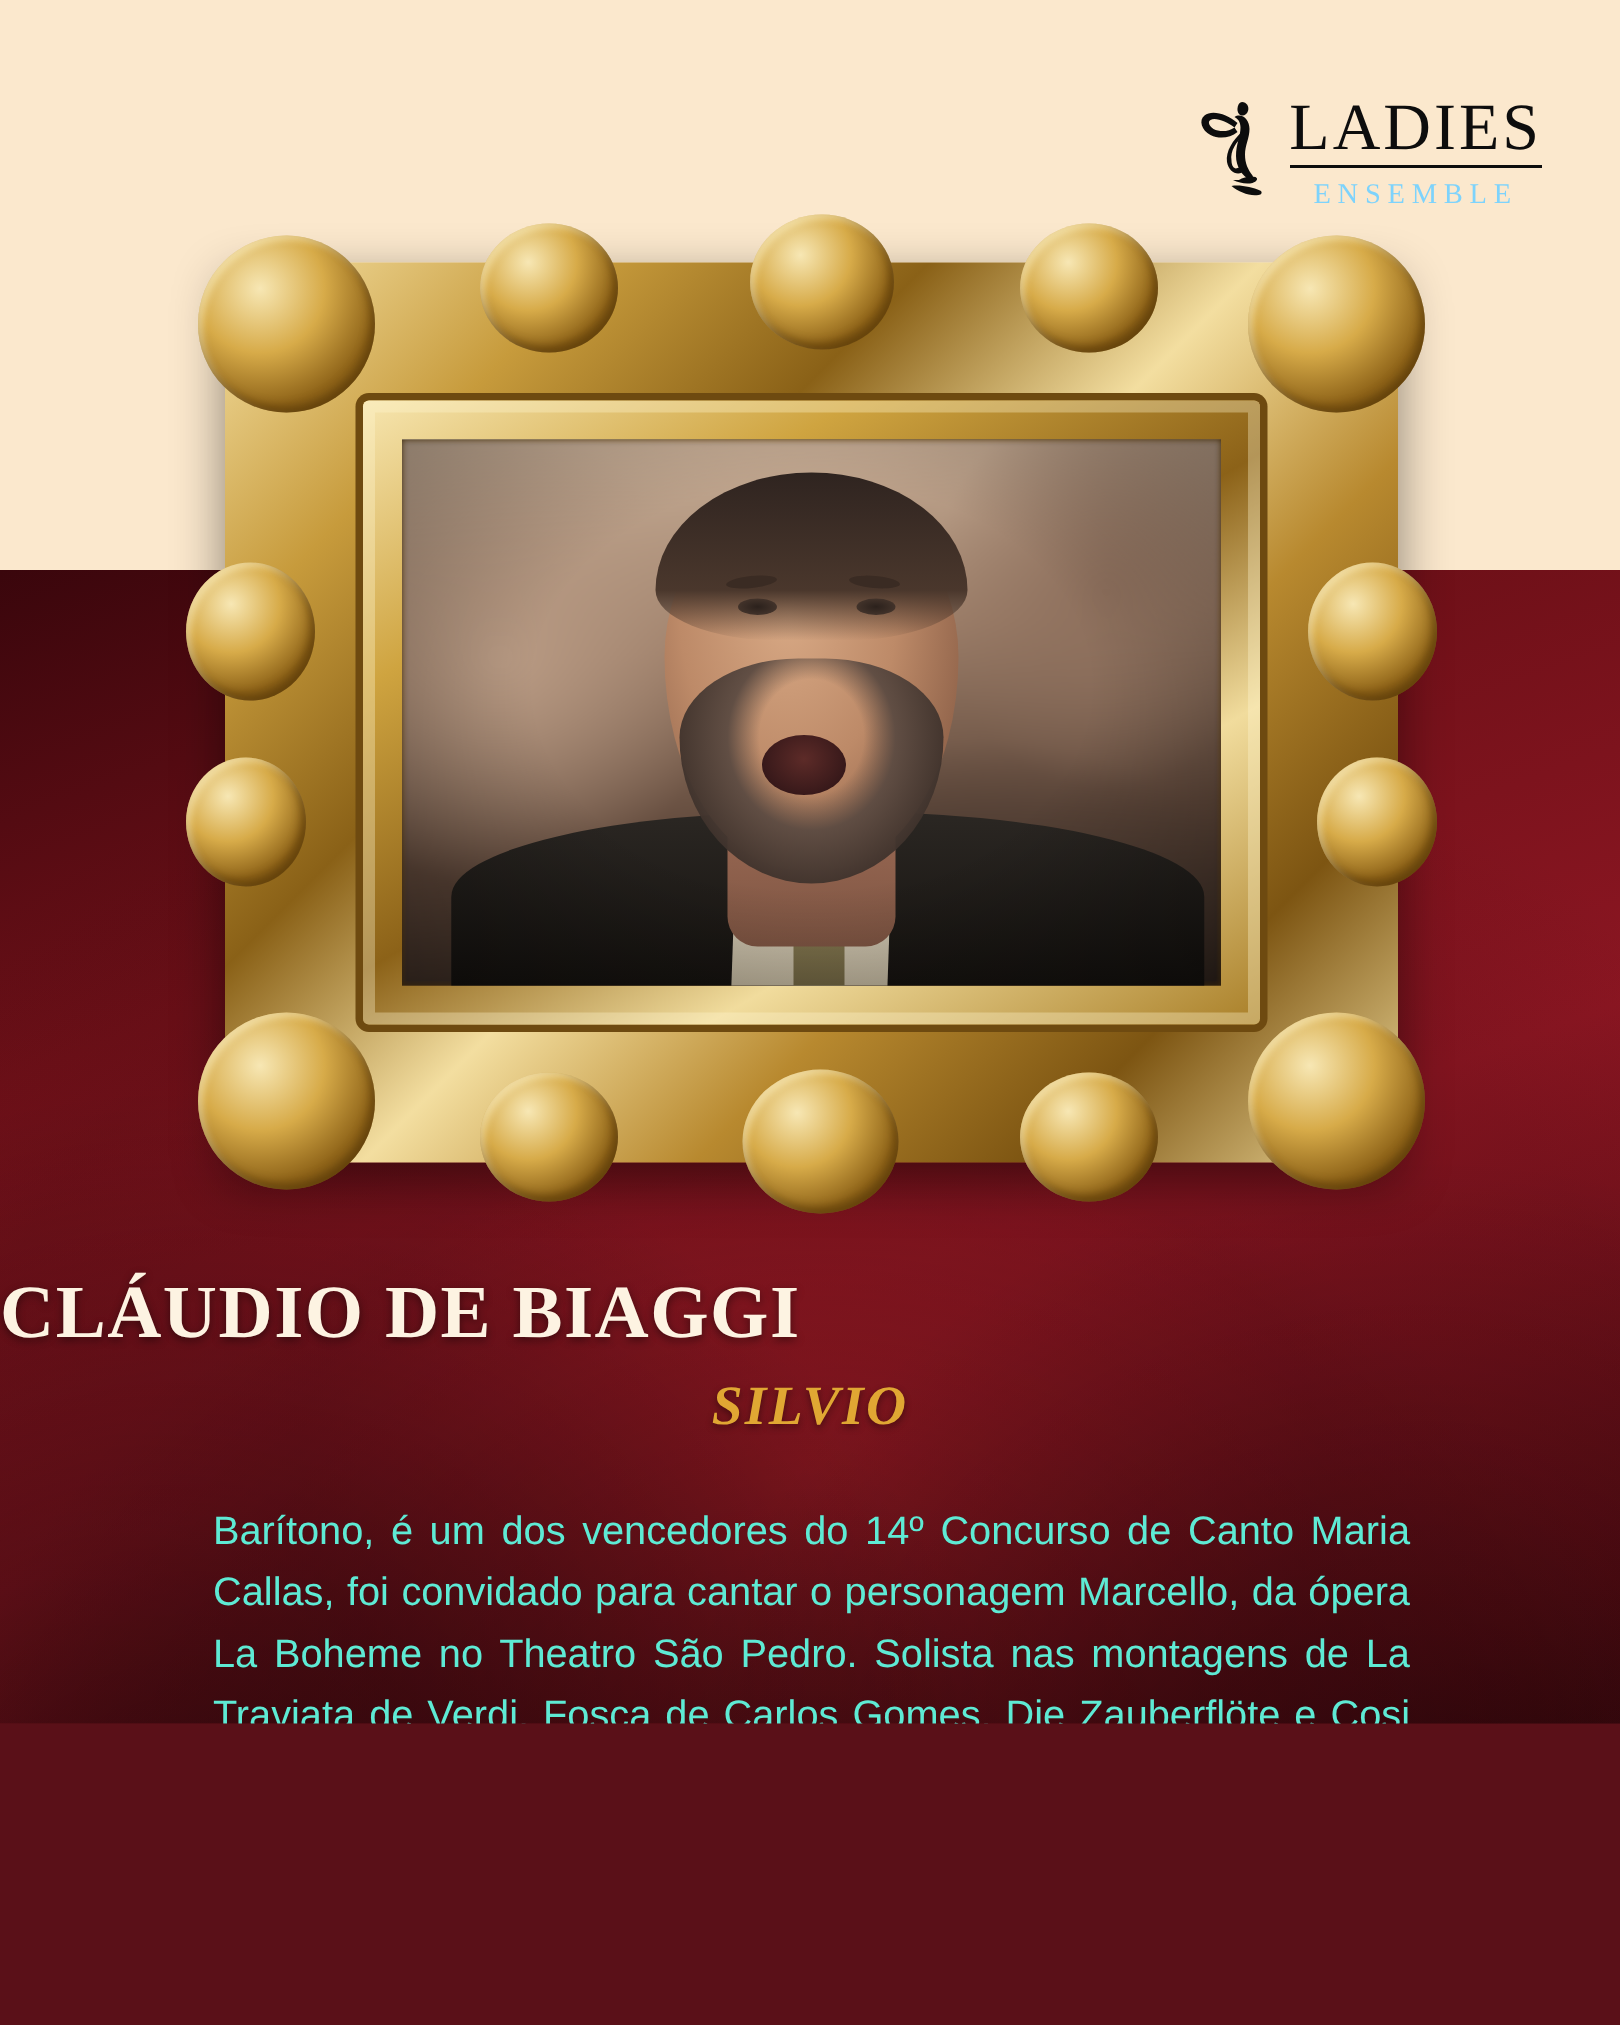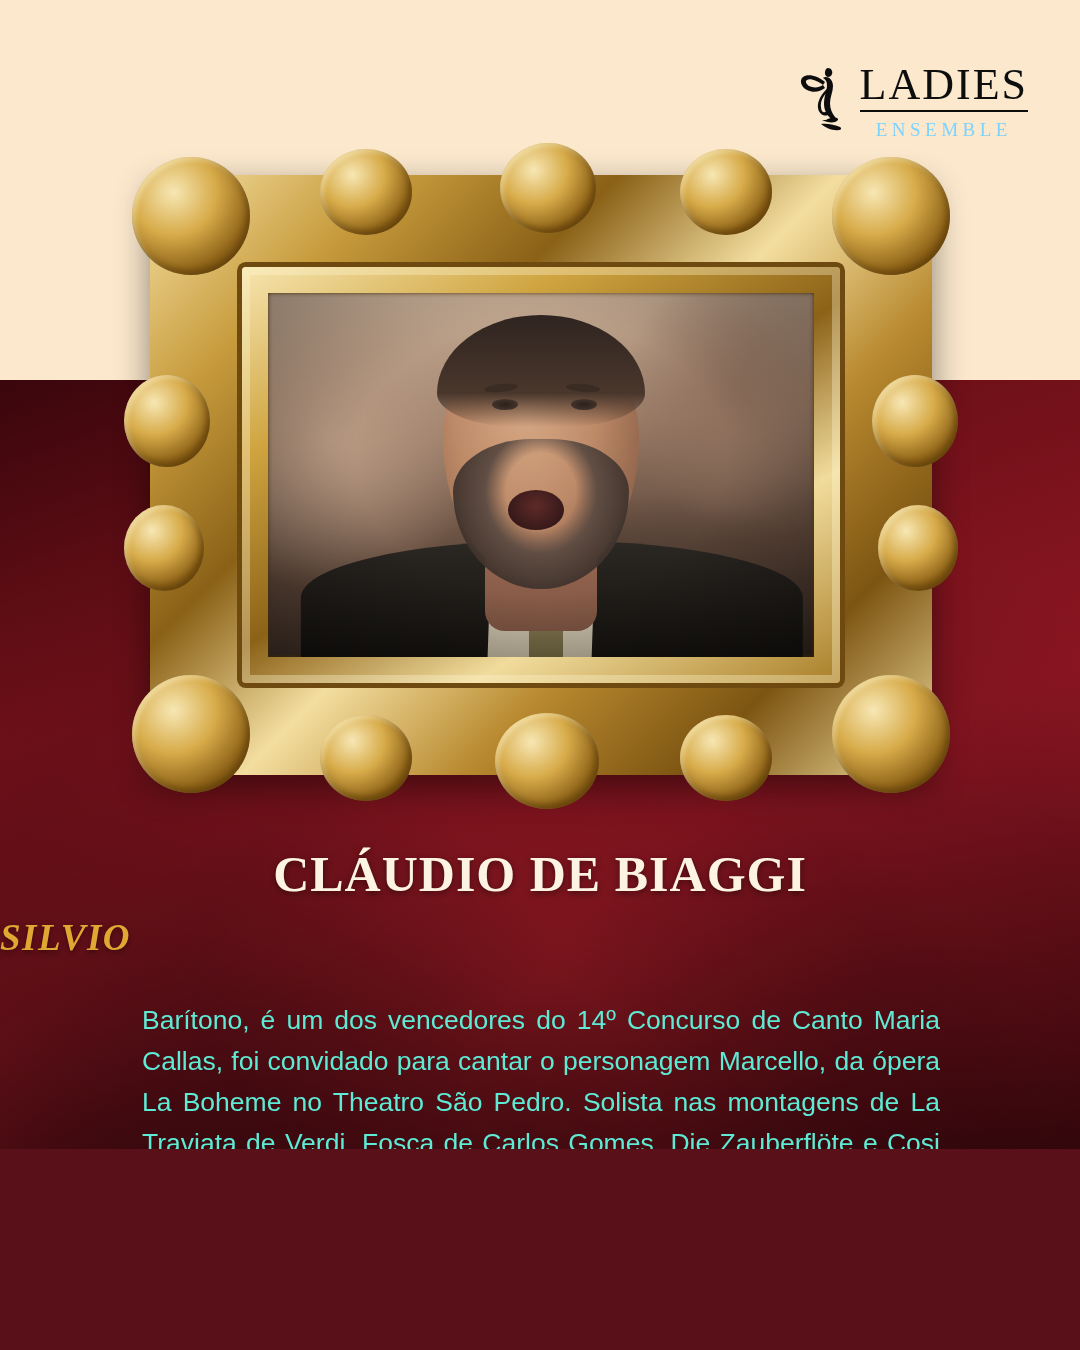--- a/index.html
+++ b/index.html
@@ -223,32 +223,33 @@
   .photo .vignette {
     position: absolute; inset: 0;
     background: radial-gradient(ellipse at 50% 45%, rgba(0,0,0,0) 48%, rgba(0,0,0,0.38) 100%);
   }
 
   
   .name {
     position: absolute;
     left: 0; right: 0;
     top: 845px;
-    text-align: center;
+    text-align: left;
     font-family: "Liberation Serif", serif;
     font-weight: bold;
     font-size: 50px;
     letter-spacing: 1px;
     color: #fdf3e2;
     text-shadow: 0 2px 6px rgba(0,0,0,0.45);
   }
   .role {
     position: absolute;
     left: 0; right: 0;
     top: 916px;
+    text-align: center;
     font-family: "Liberation Serif", serif;
     font-weight: bold;
     font-style: italic;
     font-size: 37px;
     letter-spacing: 1.5px;
     color: #e0a733;
     text-shadow: 0 2px 5px rgba(0,0,0,0.4);
   }
   .bio {
     position: absolute;

